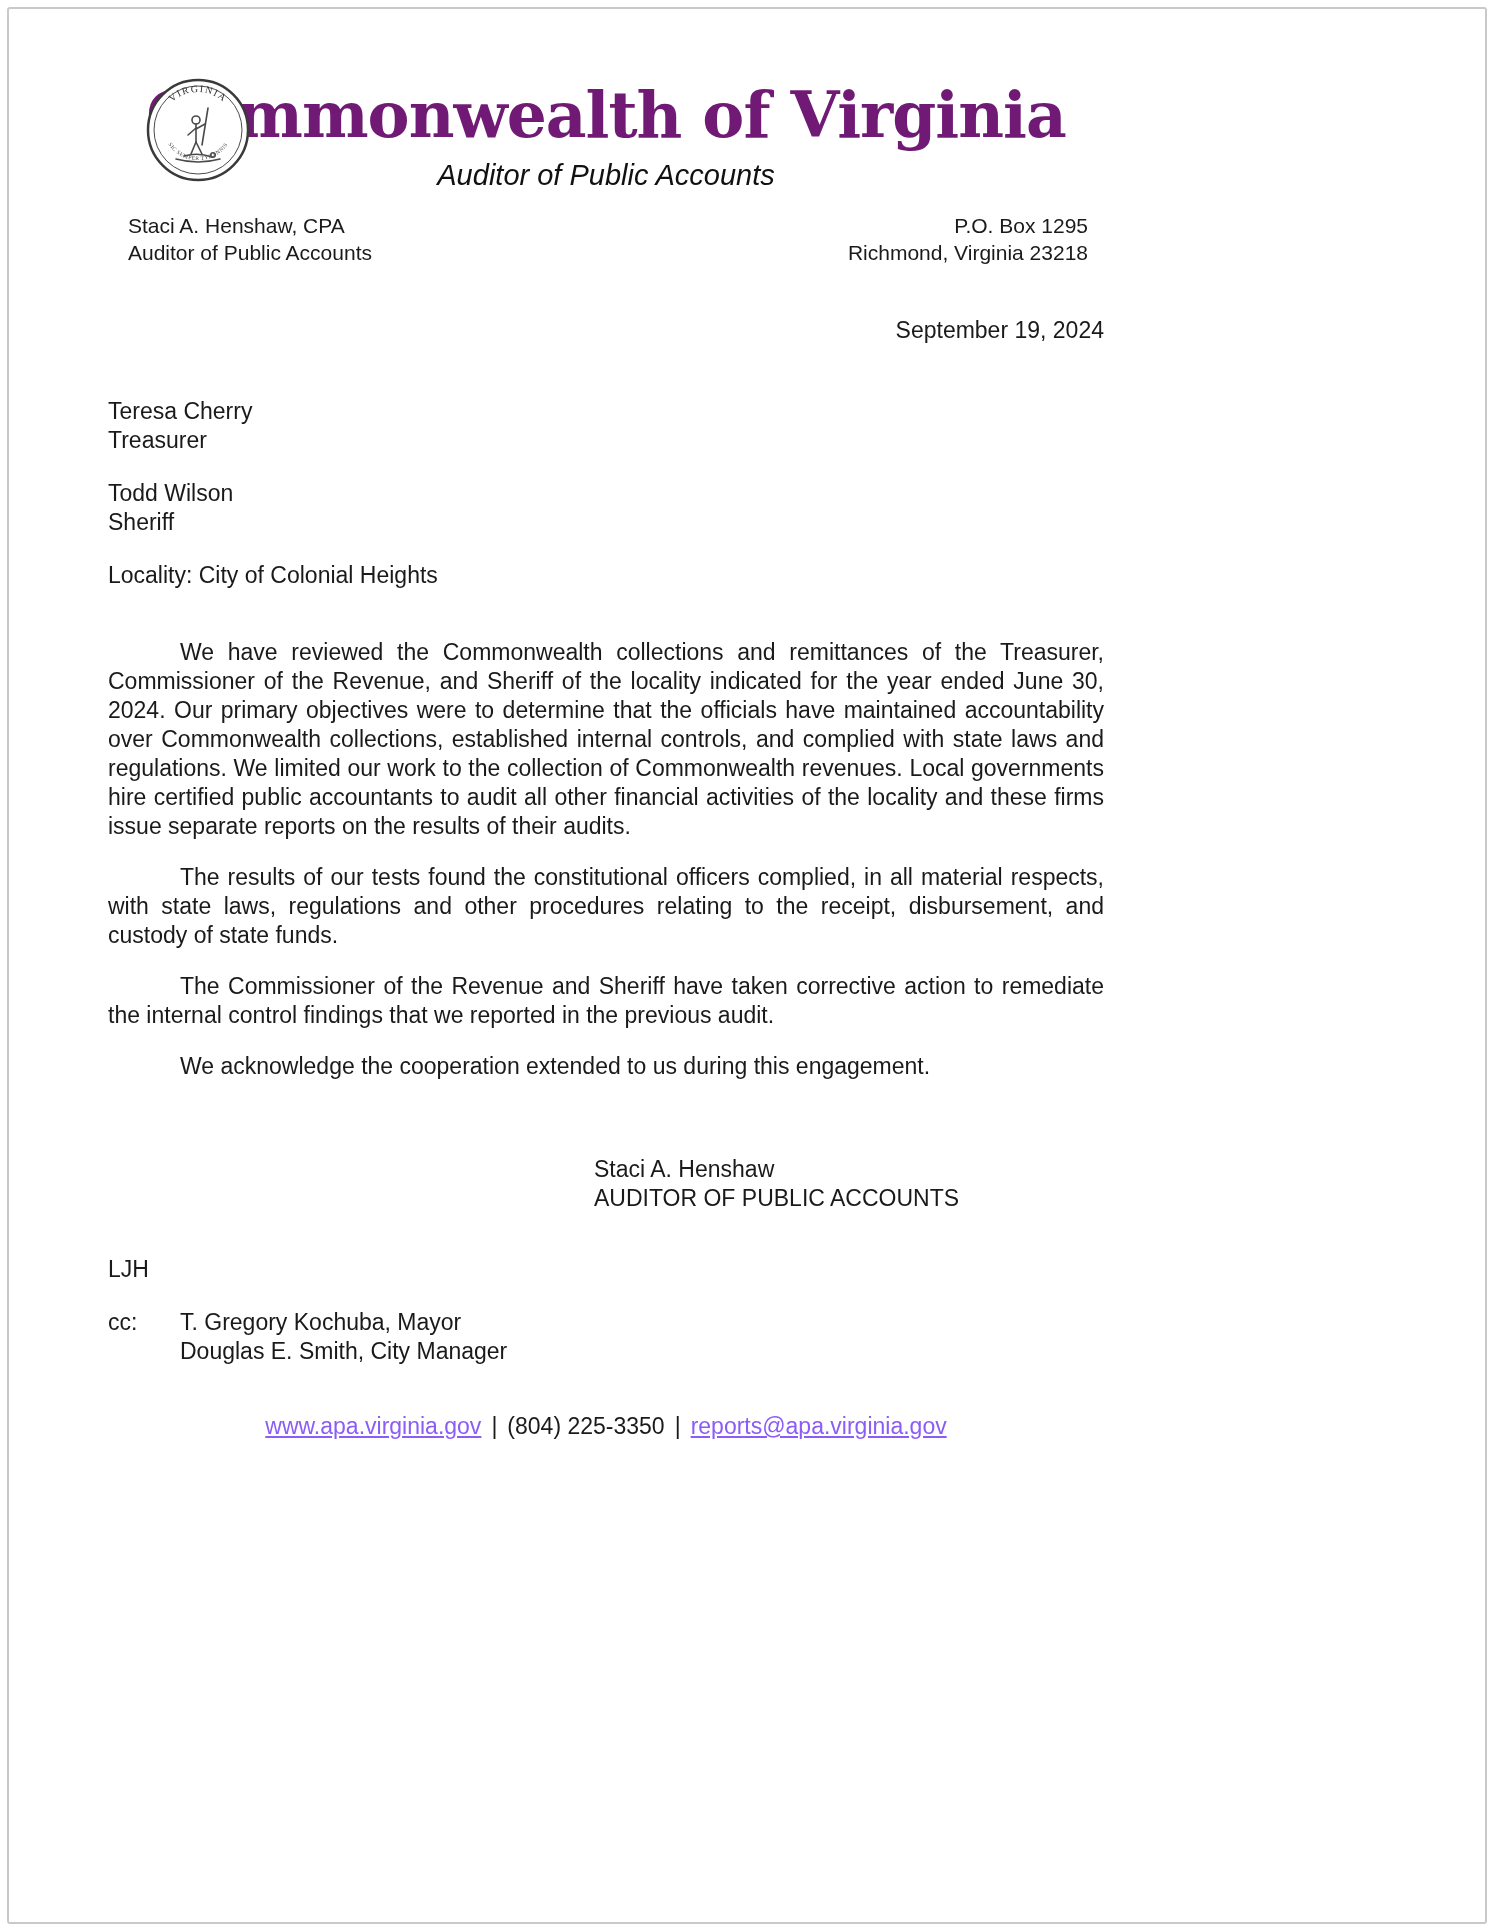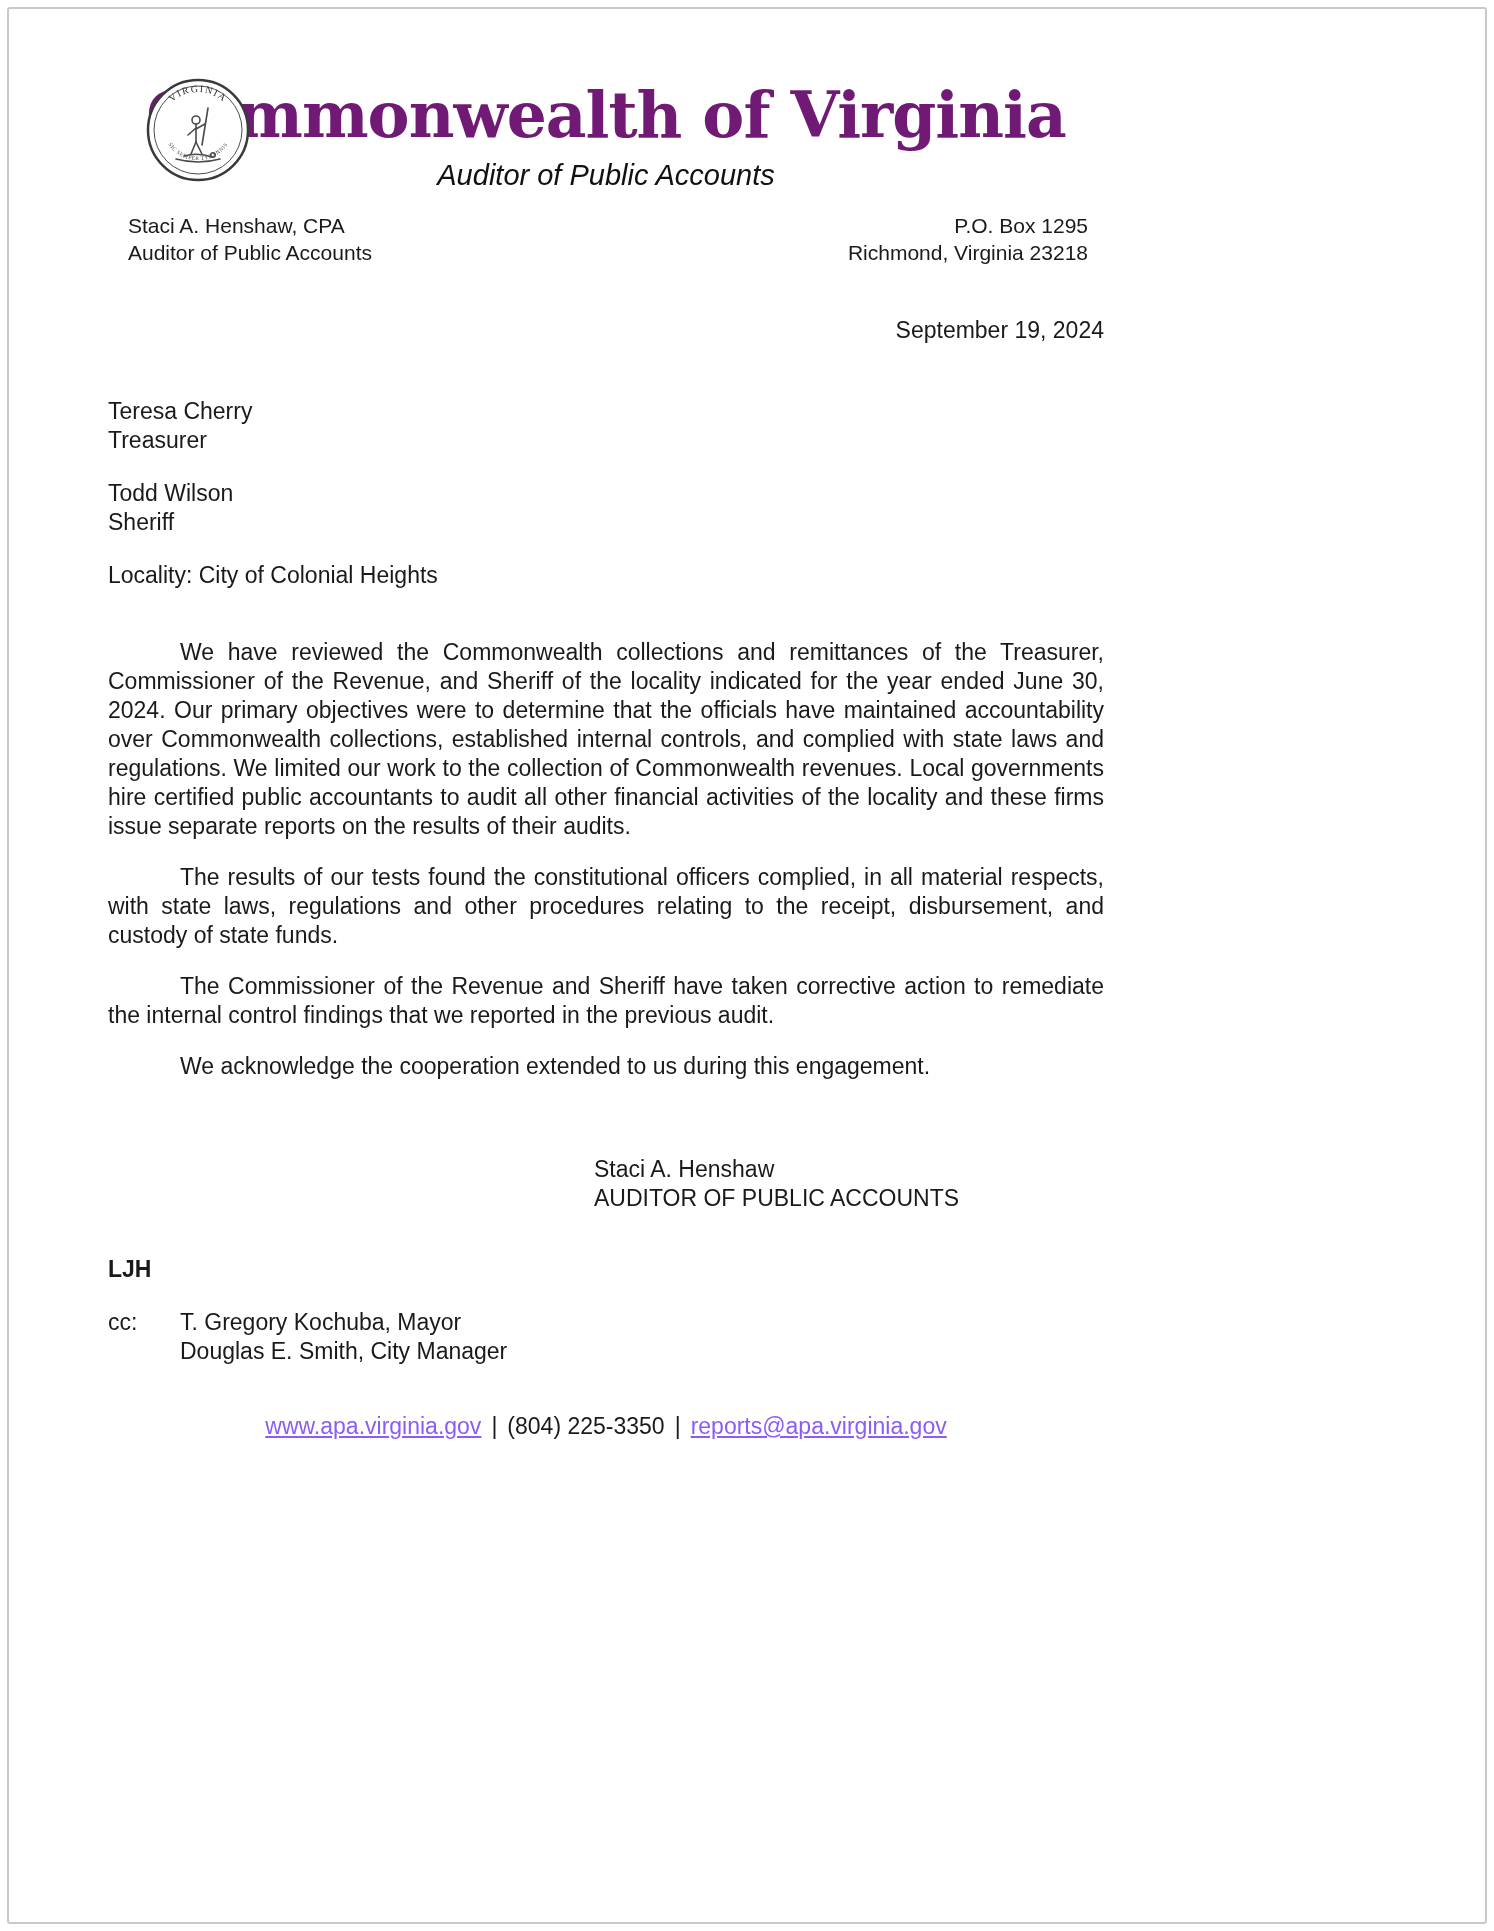--- a/index.html
+++ b/index.html
@@ -64,21 +64,21 @@
   .recipient { margin-top: 24px; }
   .recipient.first { margin-top: 52px; }
   .locality { margin-top: 24px; }
   .body-paragraphs { margin-top: 48px; }
   .body-paragraphs p {
     text-align: justify;
     text-indent: 72px;
     margin-bottom: 22px;
   }
   .signature { margin-top: 74px; margin-left: 486px; }
-  .initials { margin-top: 42px; font-weight: bold; }
+  .initials { margin-top: 42px; }
   .cc-block { display: flex; margin-top: 24px; }
   .cc-label { width: 72px; flex: 0 0 72px; }
   .cc-names div { }
   .footer {
     margin-top: 46px;
     text-align: center;
   }
   .footer a, .footer .link {
     color: #8b5cf6;
     text-decoration: underline;

